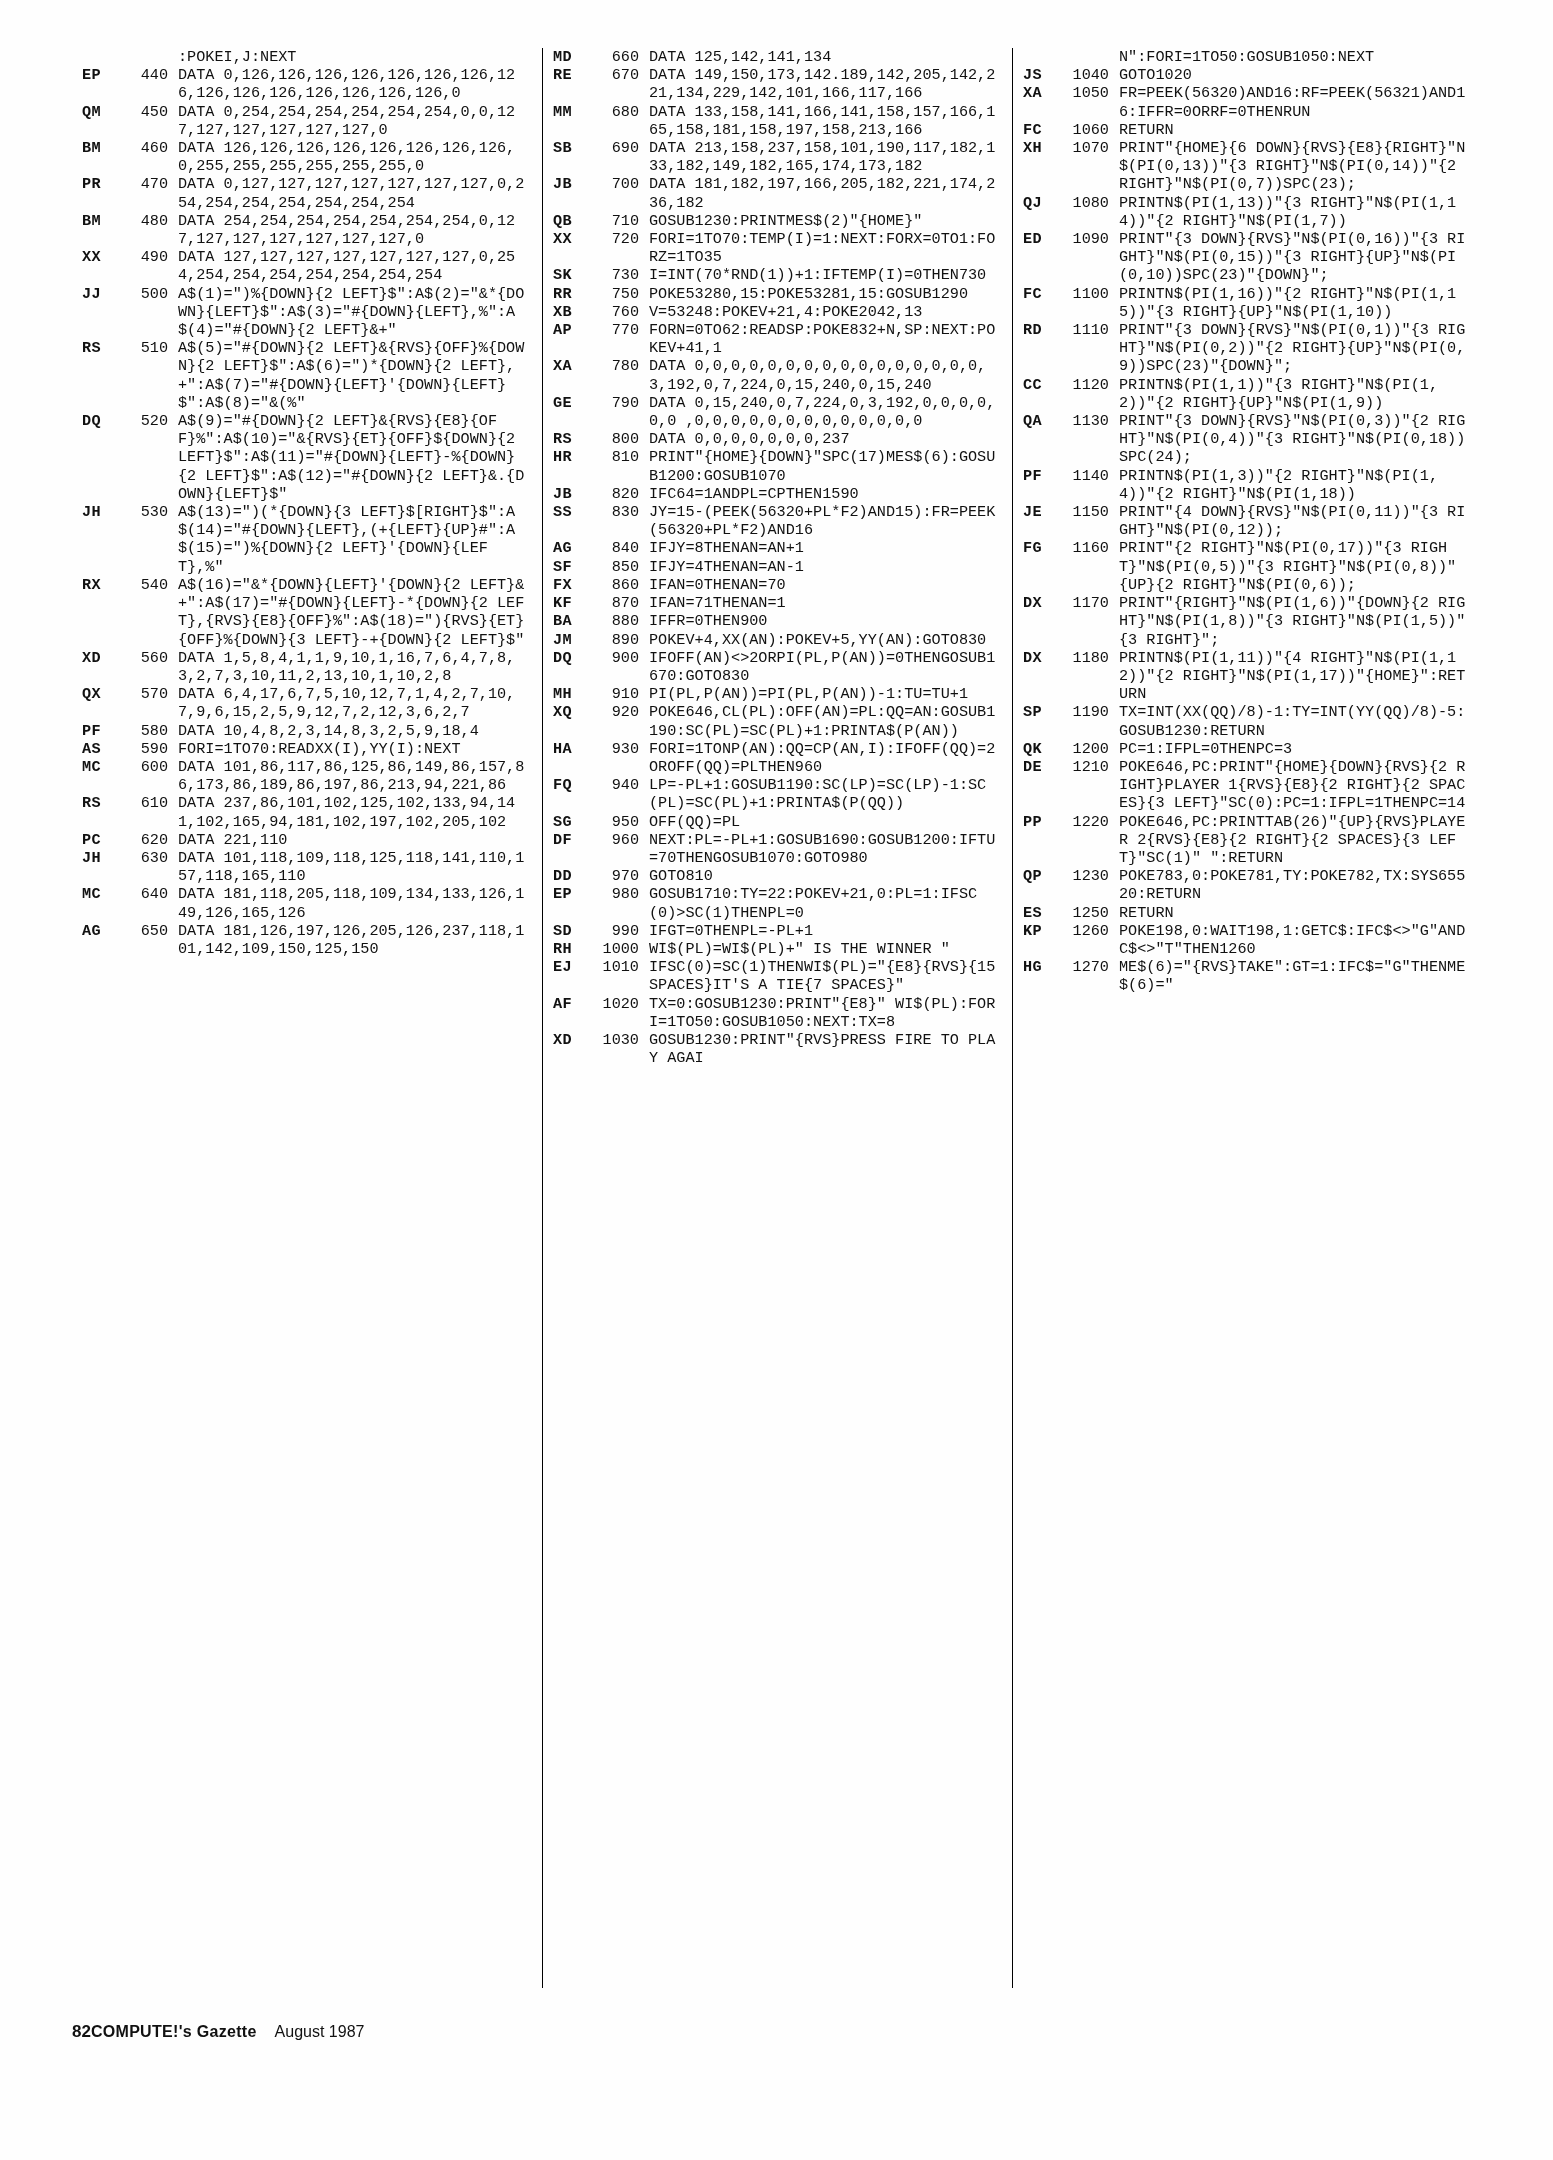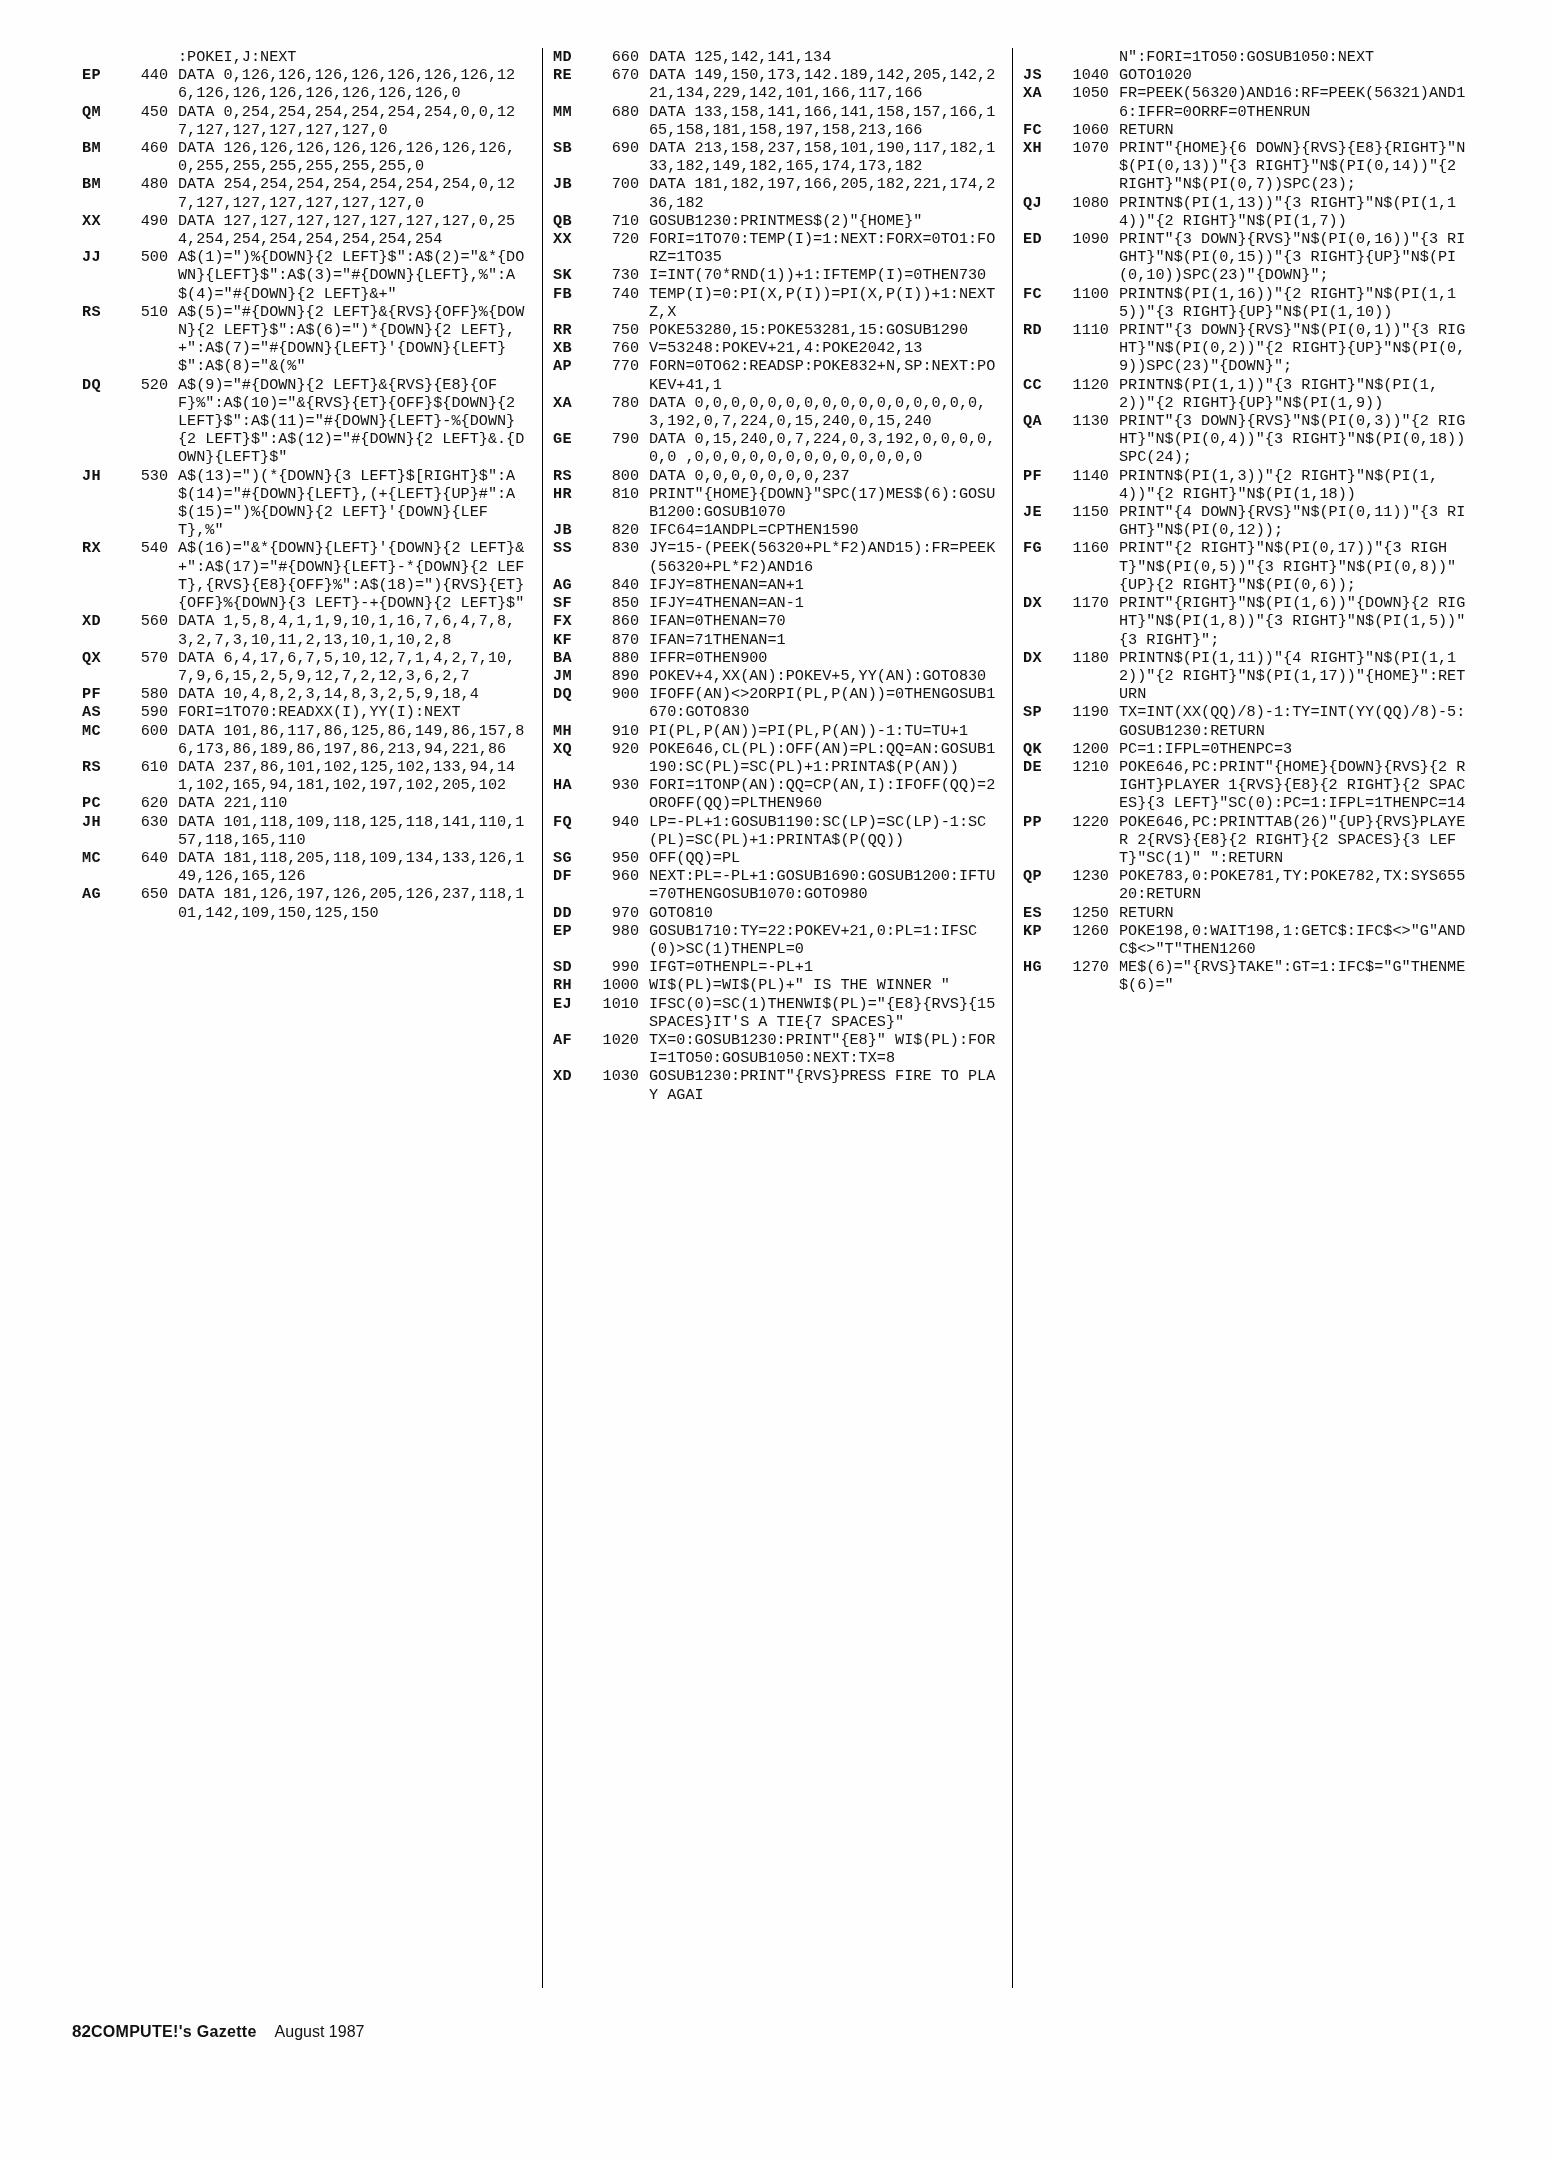--- a/index.html
+++ b/index.html
@@ -102,20 +102,21 @@
 </head>
 <body>
 
 <div class="page">
   <div class="listing" id="listing">
       <div class="col">
         <div class="line"><span class="chk"></span><span class="num"></span><span class="code">:POKEI,J:NEXT</span></div>
         <div class="line"><span class="chk">EP</span><span class="num">440</span><span class="code">DATA 0,126,126,126,126,126,126,126,126,126,126,126,126,126,126,126,0</span></div>
         <div class="line"><span class="chk">QM</span><span class="num">450</span><span class="code">DATA 0,254,254,254,254,254,254,0,0,127,127,127,127,127,127,0</span></div>
         <div class="line"><span class="chk">BM</span><span class="num">460</span><span class="code">DATA 126,126,126,126,126,126,126,126,0,255,255,255,255,255,255,0</span></div>
+        <div class="line"><span class="chk">PR</span><span class="num">470</span><span class="code">DATA 0,127,127,127,127,127,127,127,0,254,254,254,254,254,254,254</span></div>
         <div class="line"><span class="chk">BM</span><span class="num">480</span><span class="code">DATA 254,254,254,254,254,254,254,0,127,127,127,127,127,127,127,0</span></div>
         <div class="line"><span class="chk">XX</span><span class="num">490</span><span class="code">DATA 127,127,127,127,127,127,127,0,254,254,254,254,254,254,254,254</span></div>
         <div class="line"><span class="chk">JJ</span><span class="num">500</span><span class="code">A$(1)=")%{DOWN}{2 LEFT}$":A$(2)="&amp;*{DOWN}{LEFT}$":A$(3)="#{DOWN}{LEFT},%":A$(4)="#{DOWN}{2 LEFT}&amp;+"</span></div>
         <div class="line"><span class="chk">RS</span><span class="num">510</span><span class="code">A$(5)="#{DOWN}{2 LEFT}&amp;{RVS}{OFF}%{DOWN}{2 LEFT}$":A$(6)=")*{DOWN}{2 LEFT},+":A$(7)="#{DOWN}{LEFT}'{DOWN}{LEFT}$":A$(8)="&amp;(%"</span></div>
         <div class="line"><span class="chk">DQ</span><span class="num">520</span><span class="code">A$(9)="#{DOWN}{2 LEFT}&amp;{RVS}{E8}{OFF}%":A$(10)="&amp;{RVS}{ET}{OFF}${DOWN}{2 LEFT}$":A$(11)="#{DOWN}{LEFT}-%{DOWN}{2 LEFT}$":A$(12)="#{DOWN}{2 LEFT}&amp;.{DOWN}{LEFT}$"</span></div>
         <div class="line"><span class="chk">JH</span><span class="num">530</span><span class="code">A$(13)=")(*{DOWN}{3 LEFT}$[RIGHT}$":A$(14)="#{DOWN}{LEFT},(+{LEFT}{UP}#":A$(15)=")%{DOWN}{2 LEFT}'{DOWN}{LEFT},%"</span></div>
         <div class="line"><span class="chk">RX</span><span class="num">540</span><span class="code">A$(16)="&amp;*{DOWN}{LEFT}'{DOWN}{2 LEFT}&amp;+":A$(17)="#{DOWN}{LEFT}-*{DOWN}{2 LEFT},{RVS}{E8}{OFF}%":A$(18)="){RVS}{ET}{OFF}%{DOWN}{3 LEFT}-+{DOWN}{2 LEFT}$"</span></div>
         <div class="line"><span class="chk">XD</span><span class="num">560</span><span class="code">DATA 1,5,8,4,1,1,9,10,1,16,7,6,4,7,8,3,2,7,3,10,11,2,13,10,1,10,2,8</span></div>
         <div class="line"><span class="chk">QX</span><span class="num">570</span><span class="code">DATA 6,4,17,6,7,5,10,12,7,1,4,2,7,10,7,9,6,15,2,5,9,12,7,2,12,3,6,2,7</span></div>
         <div class="line"><span class="chk">PF</span><span class="num">580</span><span class="code">DATA 10,4,8,2,3,14,8,3,2,5,9,18,4</span></div>
@@ -129,21 +130,20 @@
       </div>
       <div class="col">
         <div class="line"><span class="chk">MD</span><span class="num">660</span><span class="code">DATA 125,142,141,134</span></div>
         <div class="line"><span class="chk">RE</span><span class="num">670</span><span class="code">DATA 149,150,173,142.189,142,205,142,221,134,229,142,101,166,117,166</span></div>
         <div class="line"><span class="chk">MM</span><span class="num">680</span><span class="code">DATA 133,158,141,166,141,158,157,166,165,158,181,158,197,158,213,166</span></div>
         <div class="line"><span class="chk">SB</span><span class="num">690</span><span class="code">DATA 213,158,237,158,101,190,117,182,133,182,149,182,165,174,173,182</span></div>
         <div class="line"><span class="chk">JB</span><span class="num">700</span><span class="code">DATA 181,182,197,166,205,182,221,174,236,182</span></div>
         <div class="line"><span class="chk">QB</span><span class="num">710</span><span class="code">GOSUB1230:PRINTMES$(2)"{HOME}"</span></div>
         <div class="line"><span class="chk">XX</span><span class="num">720</span><span class="code">FORI=1TO70:TEMP(I)=1:NEXT:FORX=0TO1:FORZ=1TO35</span></div>
         <div class="line"><span class="chk">SK</span><span class="num">730</span><span class="code">I=INT(70*RND(1))+1:IFTEMP(I)=0THEN730</span></div>
-        <div class="line"><span class="chk">FB</span><span class="num">740</span><span class="code">TEMP(I)=0:PI(X,P(I))=PI(X,P(I))+1:NEXTZ,X</span></div>
         <div class="line"><span class="chk">RR</span><span class="num">750</span><span class="code">POKE53280,15:POKE53281,15:GOSUB1290</span></div>
         <div class="line"><span class="chk">XB</span><span class="num">760</span><span class="code">V=53248:POKEV+21,4:POKE2042,13</span></div>
         <div class="line"><span class="chk">AP</span><span class="num">770</span><span class="code">FORN=0TO62:READSP:POKE832+N,SP:NEXT:POKEV+41,1</span></div>
         <div class="line"><span class="chk">XA</span><span class="num">780</span><span class="code">DATA 0,0,0,0,0,0,0,0,0,0,0,0,0,0,0,0,3,192,0,7,224,0,15,240,0,15,240</span></div>
         <div class="line"><span class="chk">GE</span><span class="num">790</span><span class="code">DATA 0,15,240,0,7,224,0,3,192,0,0,0,0,0,0 ,0,0,0,0,0,0,0,0,0,0,0,0,0</span></div>
         <div class="line"><span class="chk">RS</span><span class="num">800</span><span class="code">DATA 0,0,0,0,0,0,0,237</span></div>
         <div class="line"><span class="chk">HR</span><span class="num">810</span><span class="code">PRINT"{HOME}{DOWN}"SPC(17)MES$(6):GOSUB1200:GOSUB1070</span></div>
         <div class="line"><span class="chk">JB</span><span class="num">820</span><span class="code">IFC64=1ANDPL=CPTHEN1590</span></div>
         <div class="line"><span class="chk">SS</span><span class="num">830</span><span class="code">JY=15-(PEEK(56320+PL*F2)AND15):FR=PEEK(56320+PL*F2)AND16</span></div>
         <div class="line"><span class="chk">AG</span><span class="num">840</span><span class="code">IFJY=8THENAN=AN+1</span></div>

